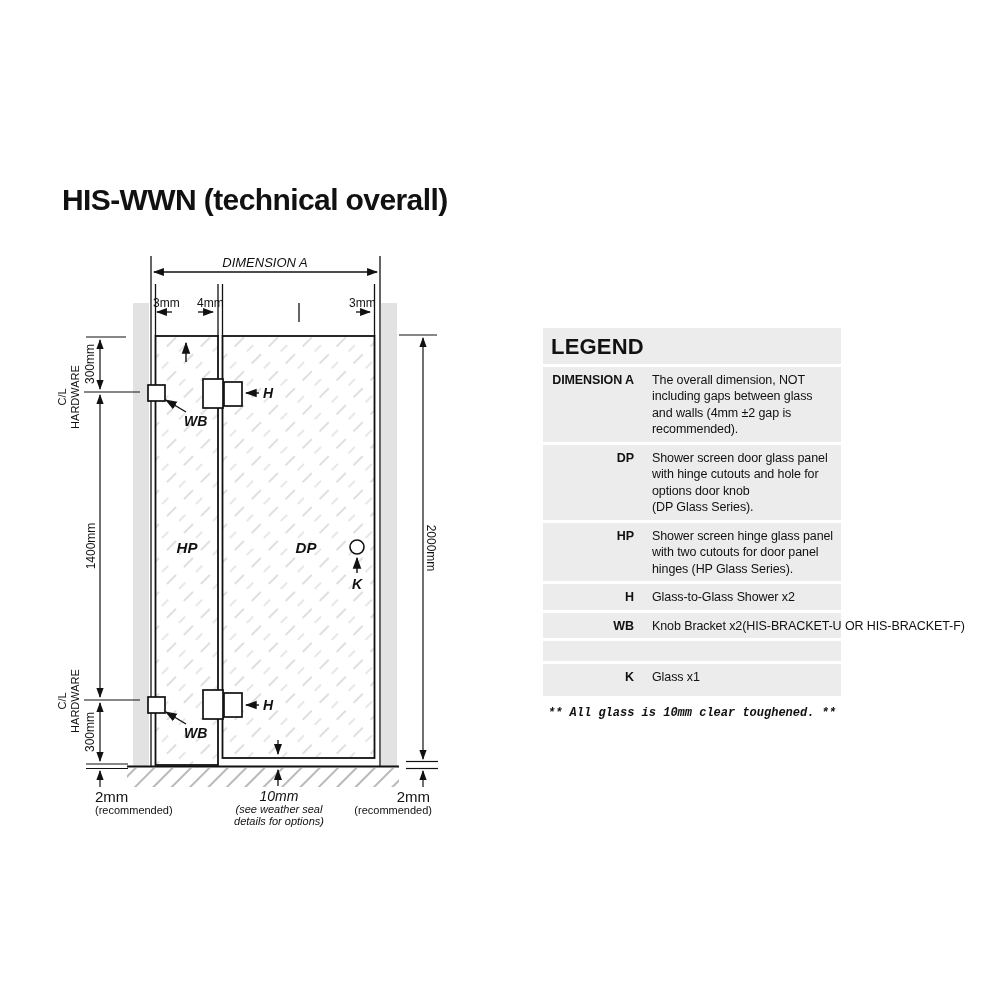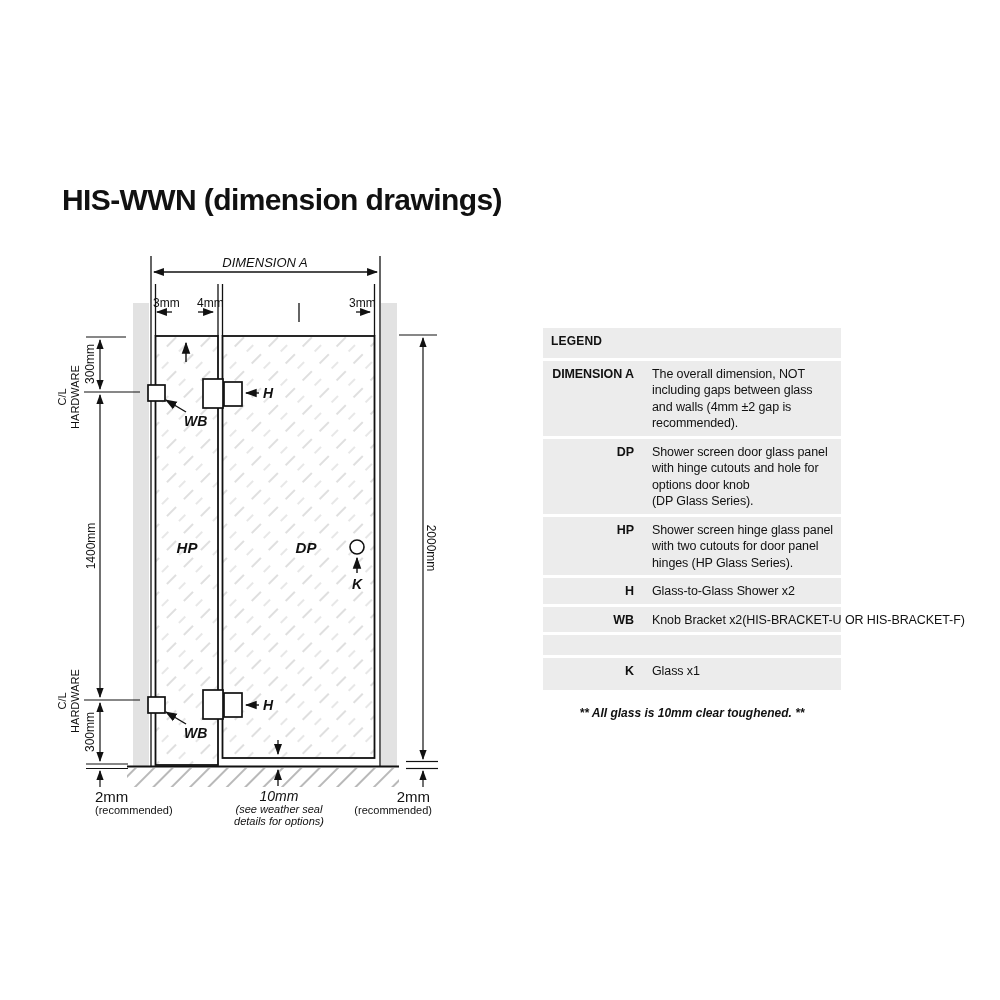--- a/index.html
+++ b/index.html
@@ -19,40 +19,40 @@
   .medlbl{font-size:14px;font-weight:bold;font-style:italic;}
   .mm2{font-size:15px;}
   .rec{font-size:11px;}
   .seal-big{font-size:14px;font-style:italic;}
   .seal-sm{font-size:11px;font-style:italic;}
   .legend{
     position:absolute;left:543px;top:328px;width:298px;background:#ececec;
     font-size:12.5px;line-height:16.5px;
   }
   .legend-header{
-    font-size:12px;font-weight:bold;letter-spacing:0.2px;
-    padding:5px 0 8px 8px;
+    font-size:22px;font-weight:bold;letter-spacing:0.2px;
+    padding:11px 0 8px 8px;
   }
   .lg-row{display:flex;border-top:3px solid #fff;padding:5px 0 4px 0;}
   .lg-key{width:91px;text-align:right;font-weight:bold;flex:none;letter-spacing:-0.1px;}
   .lg-desc{margin-left:18px;white-space:pre-line;letter-spacing:-0.1px;}
   .lg-desc.nowrap{white-space:pre;}
   .lg-spacer{border-top:3px solid #fff;height:20px;}
   .lg-last{padding-bottom:10px;}
   .footnote{
     position:absolute;left:543px;top:706px;width:298px;text-align:center;
-    font-size:12px;font-style:italic;font-weight:bold;
+    font-size:12px;font-style:italic;font-weight:bold;font-family:Liberation Mono, monospace;
   }
 </style>
 </head>
 <body>
 
 <div class="page">
 
-  <div class="title">HIS-WWN (dimension drawings)</div>
+  <div class="title">HIS-WWN (technical overall)</div>
 
   <svg width="520" height="1000" viewBox="0 0 520 1000" style="position:absolute;left:0;top:0;">
     <defs>
       <marker id="arr" viewBox="0 0 10 10" refX="9" refY="5" markerWidth="8.5" markerHeight="8.5" orient="auto-start-reverse">
         <path d="M0,1.4 L10,5 L0,8.6 z" fill="#111"></path>
       </marker>
       <pattern id="glass" width="24" height="24" patternUnits="userSpaceOnUse" patternTransform="rotate(45)">
         <line x1="3" y1="-6" x2="3" y2="30" stroke="#c5c5c5" stroke-width="1.1" stroke-dasharray="13 11"></line>
         <line x1="15" y1="-6" x2="15" y2="30" stroke="#cfcfcf" stroke-width="1" stroke-dasharray="8 15"></line>
       </pattern>

